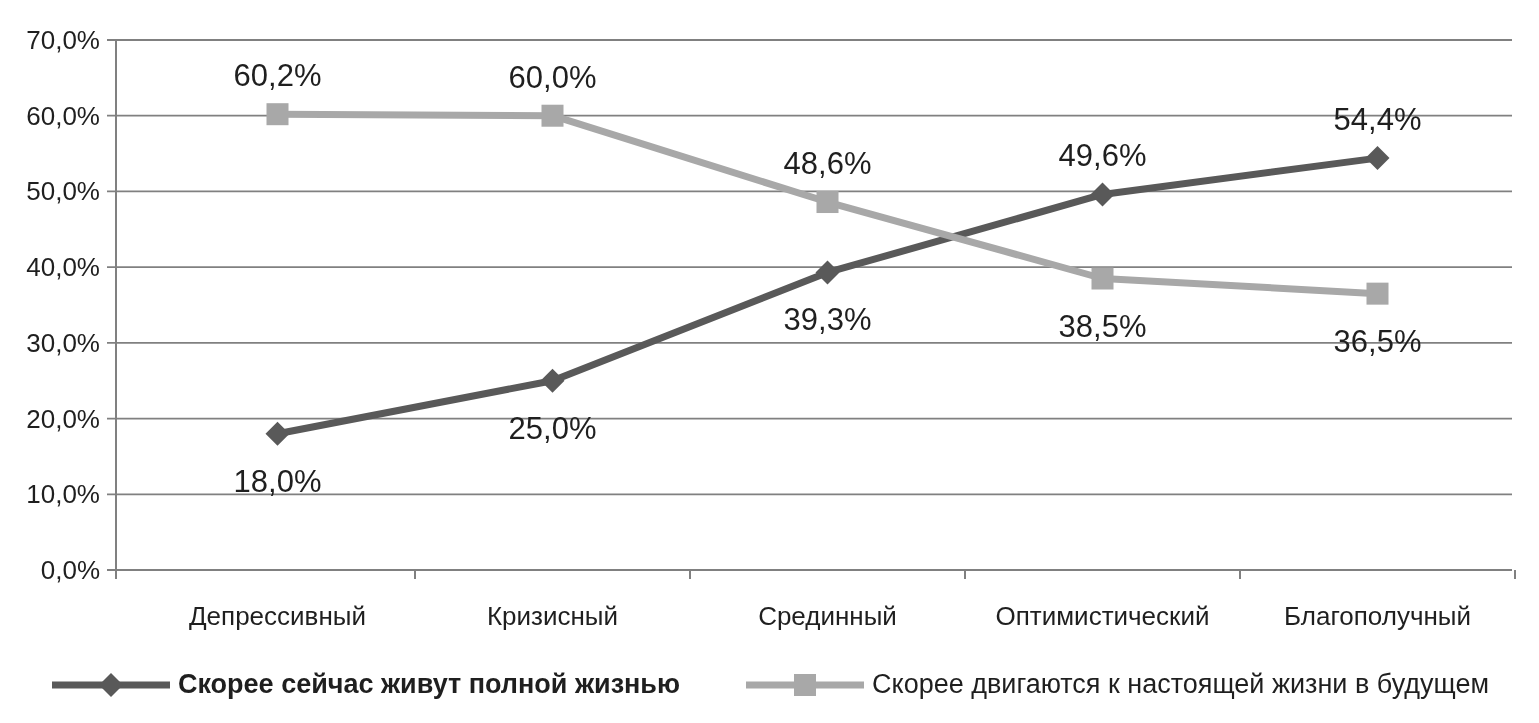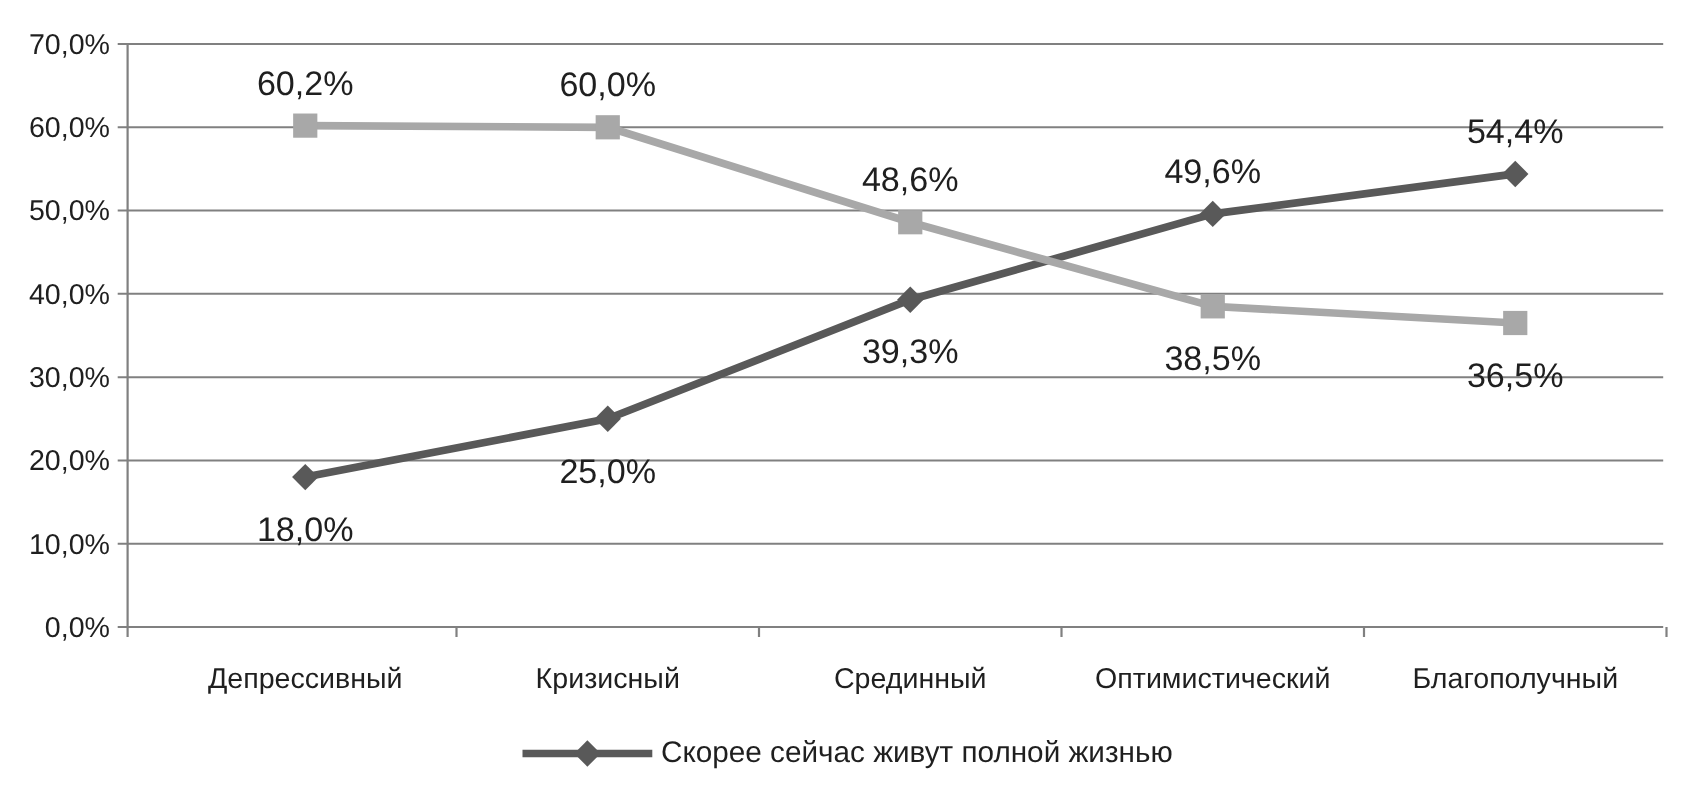--- a/index.html
+++ b/index.html
@@ -87,21 +87,28 @@
       <text x="1102.5" y="336.5" text-anchor="middle" font-size="31" fill="#1f1f1f">38,5%</text>
       <text x="1377.5" y="351.6428571428571" text-anchor="middle" font-size="31" fill="#1f1f1f">36,5%</text>
       <text x="277.5" y="625" text-anchor="middle" font-size="26" fill="#1f1f1f">Депрессивный</text>
       <text x="552.5" y="625" text-anchor="middle" font-size="26" fill="#1f1f1f">Кризисный</text>
       <text x="827.5" y="625" text-anchor="middle" font-size="26" fill="#1f1f1f">Срединный</text>
       <text x="1102.5" y="625" text-anchor="middle" font-size="26" fill="#1f1f1f">Оптимистический</text>
       <text x="1377.5" y="625" text-anchor="middle" font-size="26" fill="#1f1f1f">Благополучный</text>
     </svg>
 
   <div class="legend">
-    <div class="legend-item" style="color: rgb(89, 89, 89);">
+    <div class="legend-item" style="color: rgb(89, 89, 89); font-weight: bold;">
       <svg width="122" height="26" viewBox="0 0 122 26">
         <line x1="2" y1="13" x2="120" y2="13" stroke="currentColor" stroke-width="7"></line>
         <path d="M61 1 L73 13 L61 25 L49 13 Z" fill="currentColor"></path>
       </svg>
       <span class="legend-text">Скорее сейчас живут полной жизнью</span>
     </div>
+    <div class="legend-item" style="color: rgb(168, 168, 168);">
+      <svg width="122" height="26" viewBox="0 0 122 26">
+        <line x1="2" y1="13" x2="120" y2="13" stroke="currentColor" stroke-width="7"></line>
+        <rect x="50" y="2" width="22" height="22" fill="currentColor"></rect>
+      </svg>
+      <span class="legend-text">Скорее двигаются к настоящей жизни в будущем</span>
+    </div>
   </div>
 </div>
 
 </body></html>

